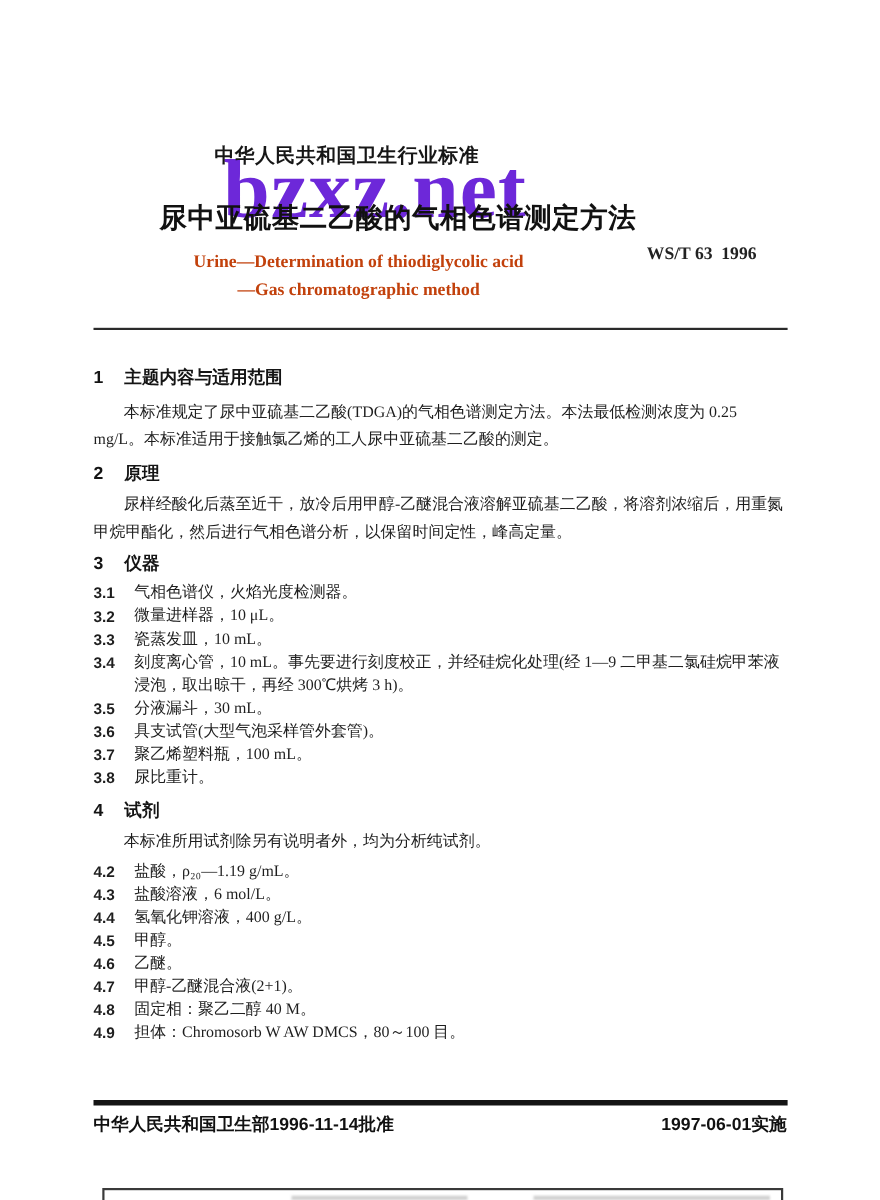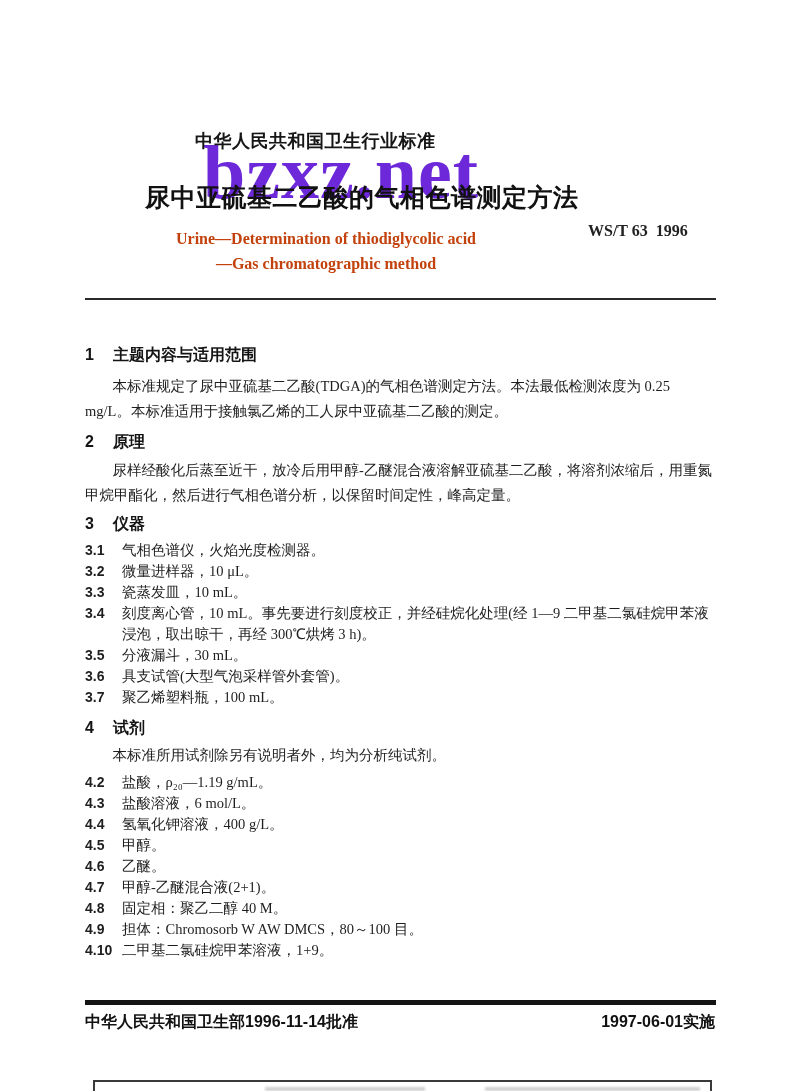--- a/index.html
+++ b/index.html
@@ -42,21 +42,21 @@
   
   .content{
     position:absolute;left:85px;top:326px;width:631px;
     font-size:14.5px;line-height:25px;color:#1e1e1e;
   }
   .sec-heading{
     font-family:"Liberation Sans",sans-serif;font-weight:bold;
     font-size:16px;line-height:20px;color:#141414;margin:0;
   }
   .sec-heading .sec-num{display:inline-block;min-width:14px;margin-right:14px;}
-  .h1m{margin-top:19px;}
+  .h1m{margin-top:8px;}
   .h2m{margin-top:8px;}
   .h3m{margin-top:6px;}
   .h4m{margin-top:10px;}
   .para{margin:9px 0 0 0;text-indent:1.9em;}
   .para.p2{margin-top:6px;}
   .para.p4{margin-top:5px;margin-bottom:4px;}
   .clauses{margin-top:6px;}
   .clause{line-height:21px;margin:0;}
   .clause .cl-num{
     display:inline-block;width:37px;
@@ -117,34 +117,34 @@
 
       <p class="sec-heading h3m"><span class="sec-num">3</span><span>仪器</span></p>
       <div class="clauses">
         <p class="clause"><span class="cl-num">3.1</span><span class="cl-text">气相色谱仪，火焰光度检测器。</span></p>
         <p class="clause"><span class="cl-num">3.2</span><span class="cl-text">微量进样器，10 μL。</span></p>
         <p class="clause"><span class="cl-num">3.3</span><span class="cl-text">瓷蒸发皿，10 mL。</span></p>
         <p class="clause"><span class="cl-num">3.4</span><span class="cl-text">刻度离心管，10 mL。事先要进行刻度校正，并经硅烷化处理(经 1—9 二甲基二氯硅烷甲苯液浸泡，取出晾干，再经 300℃烘烤 3 h)。</span></p>
         <p class="clause"><span class="cl-num">3.5</span><span class="cl-text">分液漏斗，30 mL。</span></p>
         <p class="clause"><span class="cl-num">3.6</span><span class="cl-text">具支试管(大型气泡采样管外套管)。</span></p>
         <p class="clause"><span class="cl-num">3.7</span><span class="cl-text">聚乙烯塑料瓶，100 mL。</span></p>
+        <p class="clause"><span class="cl-num">3.8</span><span class="cl-text">尿比重计。</span></p>
       </div>
 
       <p class="sec-heading h4m"><span class="sec-num">4</span><span>试剂</span></p>
       <p class="para p4">本标准所用试剂除另有说明者外，均为分析纯试剂。</p>
       <div class="clauses" style="margin-top:0;">
         <p class="clause"><span class="cl-num">4.2</span><span class="cl-text">盐酸，ρ₂₀—1.19 g/mL。</span></p>
         <p class="clause"><span class="cl-num">4.3</span><span class="cl-text">盐酸溶液，6 mol/L。</span></p>
         <p class="clause"><span class="cl-num">4.4</span><span class="cl-text">氢氧化钾溶液，400 g/L。</span></p>
         <p class="clause"><span class="cl-num">4.5</span><span class="cl-text">甲醇。</span></p>
         <p class="clause"><span class="cl-num">4.6</span><span class="cl-text">乙醚。</span></p>
         <p class="clause"><span class="cl-num">4.7</span><span class="cl-text">甲醇-乙醚混合液(2+1)。</span></p>
         <p class="clause"><span class="cl-num">4.8</span><span class="cl-text">固定相：聚乙二醇 40 M。</span></p>
         <p class="clause"><span class="cl-num">4.9</span><span class="cl-text">担体：Chromosorb W AW DMCS，80～100 目。</span></p>
-        <p class="clause"><span class="cl-num">4.10</span><span class="cl-text">二甲基二氯硅烷甲苯溶液，1+9。</span></p>
       </div>
 
     </div>
 
     <div class="rule-bottom"></div>
 
     <div class="footer-approval">中华人民共和国卫生部1996-11-14批准</div>
     <div class="footer-impl">1997-06-01实施</div>
 
     <div class="bottom-box">

